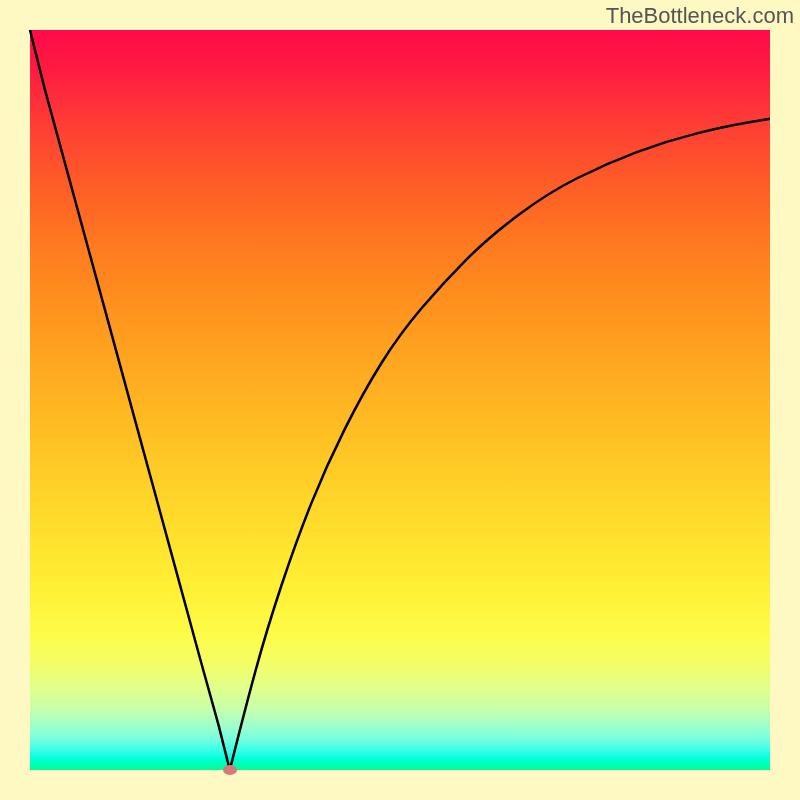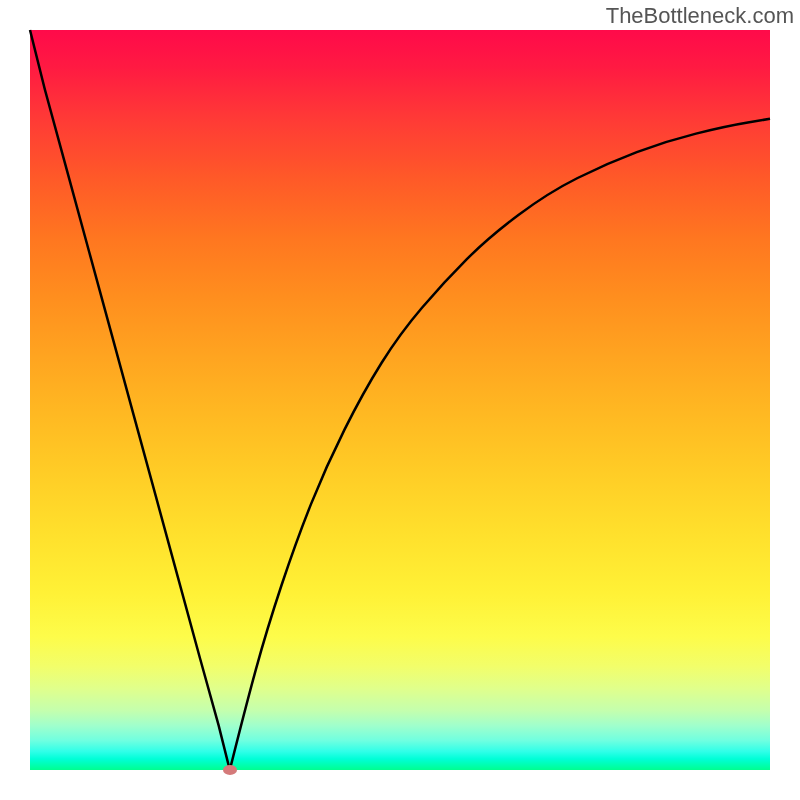--- a/index.html
+++ b/index.html
@@ -8,21 +8,21 @@
     width: 800px;
     height: 800px;
     overflow: hidden;
     background: #000;
     font-family: Arial, sans-serif;
   }
   .chart-container {
     position: relative;
     width: 800px;
     height: 800px;
-    background: #ffffff;
+    background: #fef9c3;
   }
   .plot-area {
     position: absolute;
     left: 30px;
     top: 30px;
     width: 740px;
     height: 740px;
     background: linear-gradient(to bottom,
       #ff0a4a 0%,
       #ff1a42 5%,

